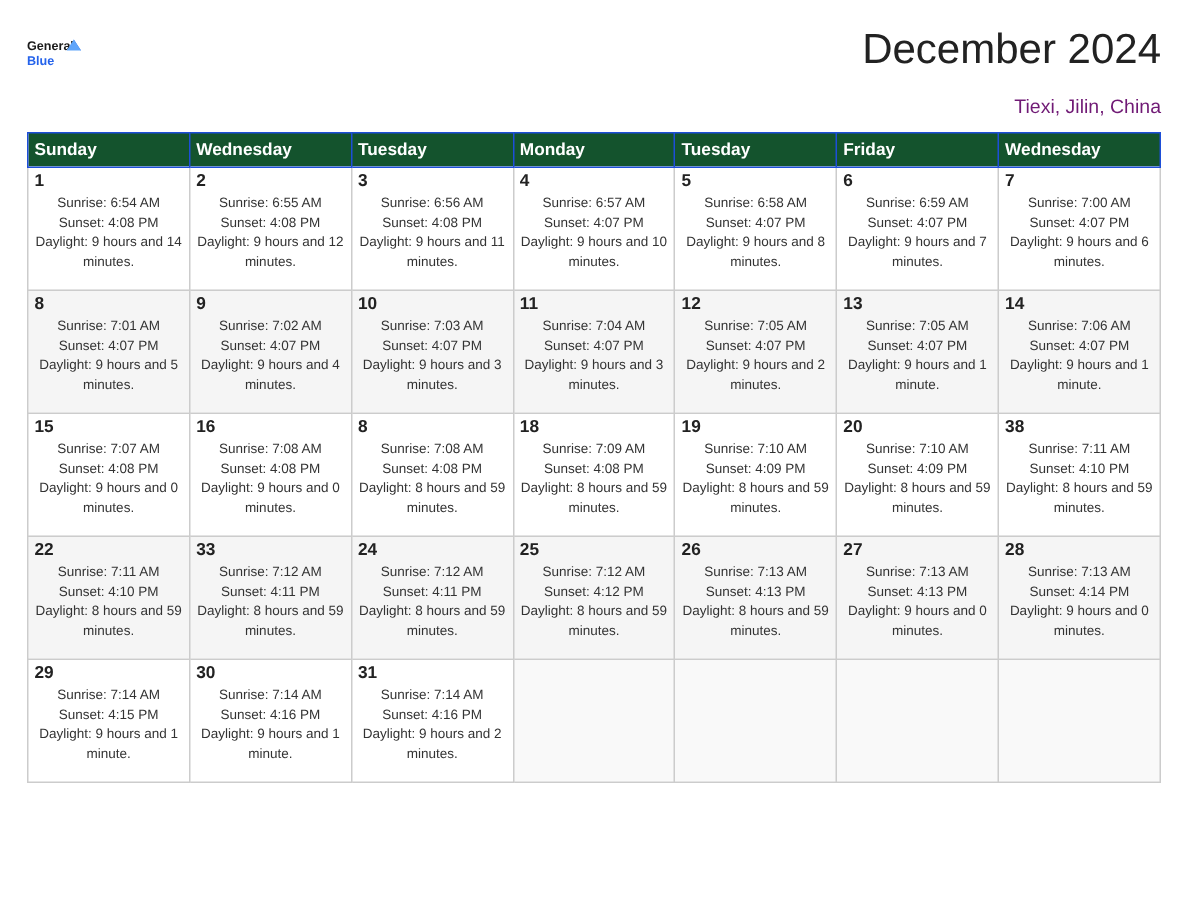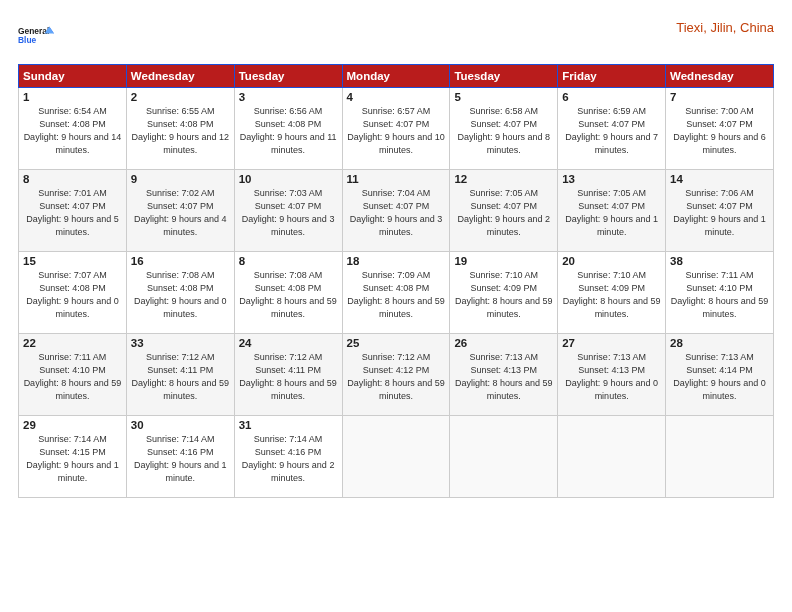--- a/index.html
+++ b/index.html
@@ -31,30 +31,30 @@
       text-align: right;
     }
     .month-title {
       font-size: 28px;
       font-weight: 300;
       color: #222;
       line-height: 1.1;
     }
     .location {
       font-size: 13px;
-      color: #c2410c;
-      margin-top: 2px;
+      color: #701a75;
+      margin-top: 14px;
     }
     table {
       width: 100%;
       border-collapse: collapse;
       table-layout: fixed;
     }
     thead tr th {
-      background: #b91c1c;
+      background: #14532d;
       color: #fff;
       font-size: 11.5px;
       font-weight: bold;
       padding: 5px 4px;
       text-align: left;
       border: 1px solid #1d4ed8;
     }
     tbody tr td {
       vertical-align: top;
       border: 1px solid #ccc;
@@ -90,20 +90,21 @@
   <div class="header">
     <div class="logo">
   <svg width="36" height="36" viewBox="0 0 60 40">
     <text x="0" y="16" font-size="14" font-weight="bold" fill="#1a1a1a" font-family="Arial">General</text>
     <text x="0" y="32" font-size="14" font-weight="bold" fill="#2563eb" font-family="Arial">Blue</text>
     <polygon points="52,4 60,16 52,13" fill="#2563eb"></polygon>
     <polygon points="52,4 60,16 44,16" fill="#60a5fa"></polygon>
   </svg>
 </div>
     <div class="title-block">
+      <div class="month-title">December 2024</div>
       <div class="location">Tiexi, Jilin, China</div>
     </div>
   </div>
 
   <table>
     <thead>
       <tr>
         <th>Sunday</th>
         <th>Wednesday</th>
         <th>Tuesday</th>

